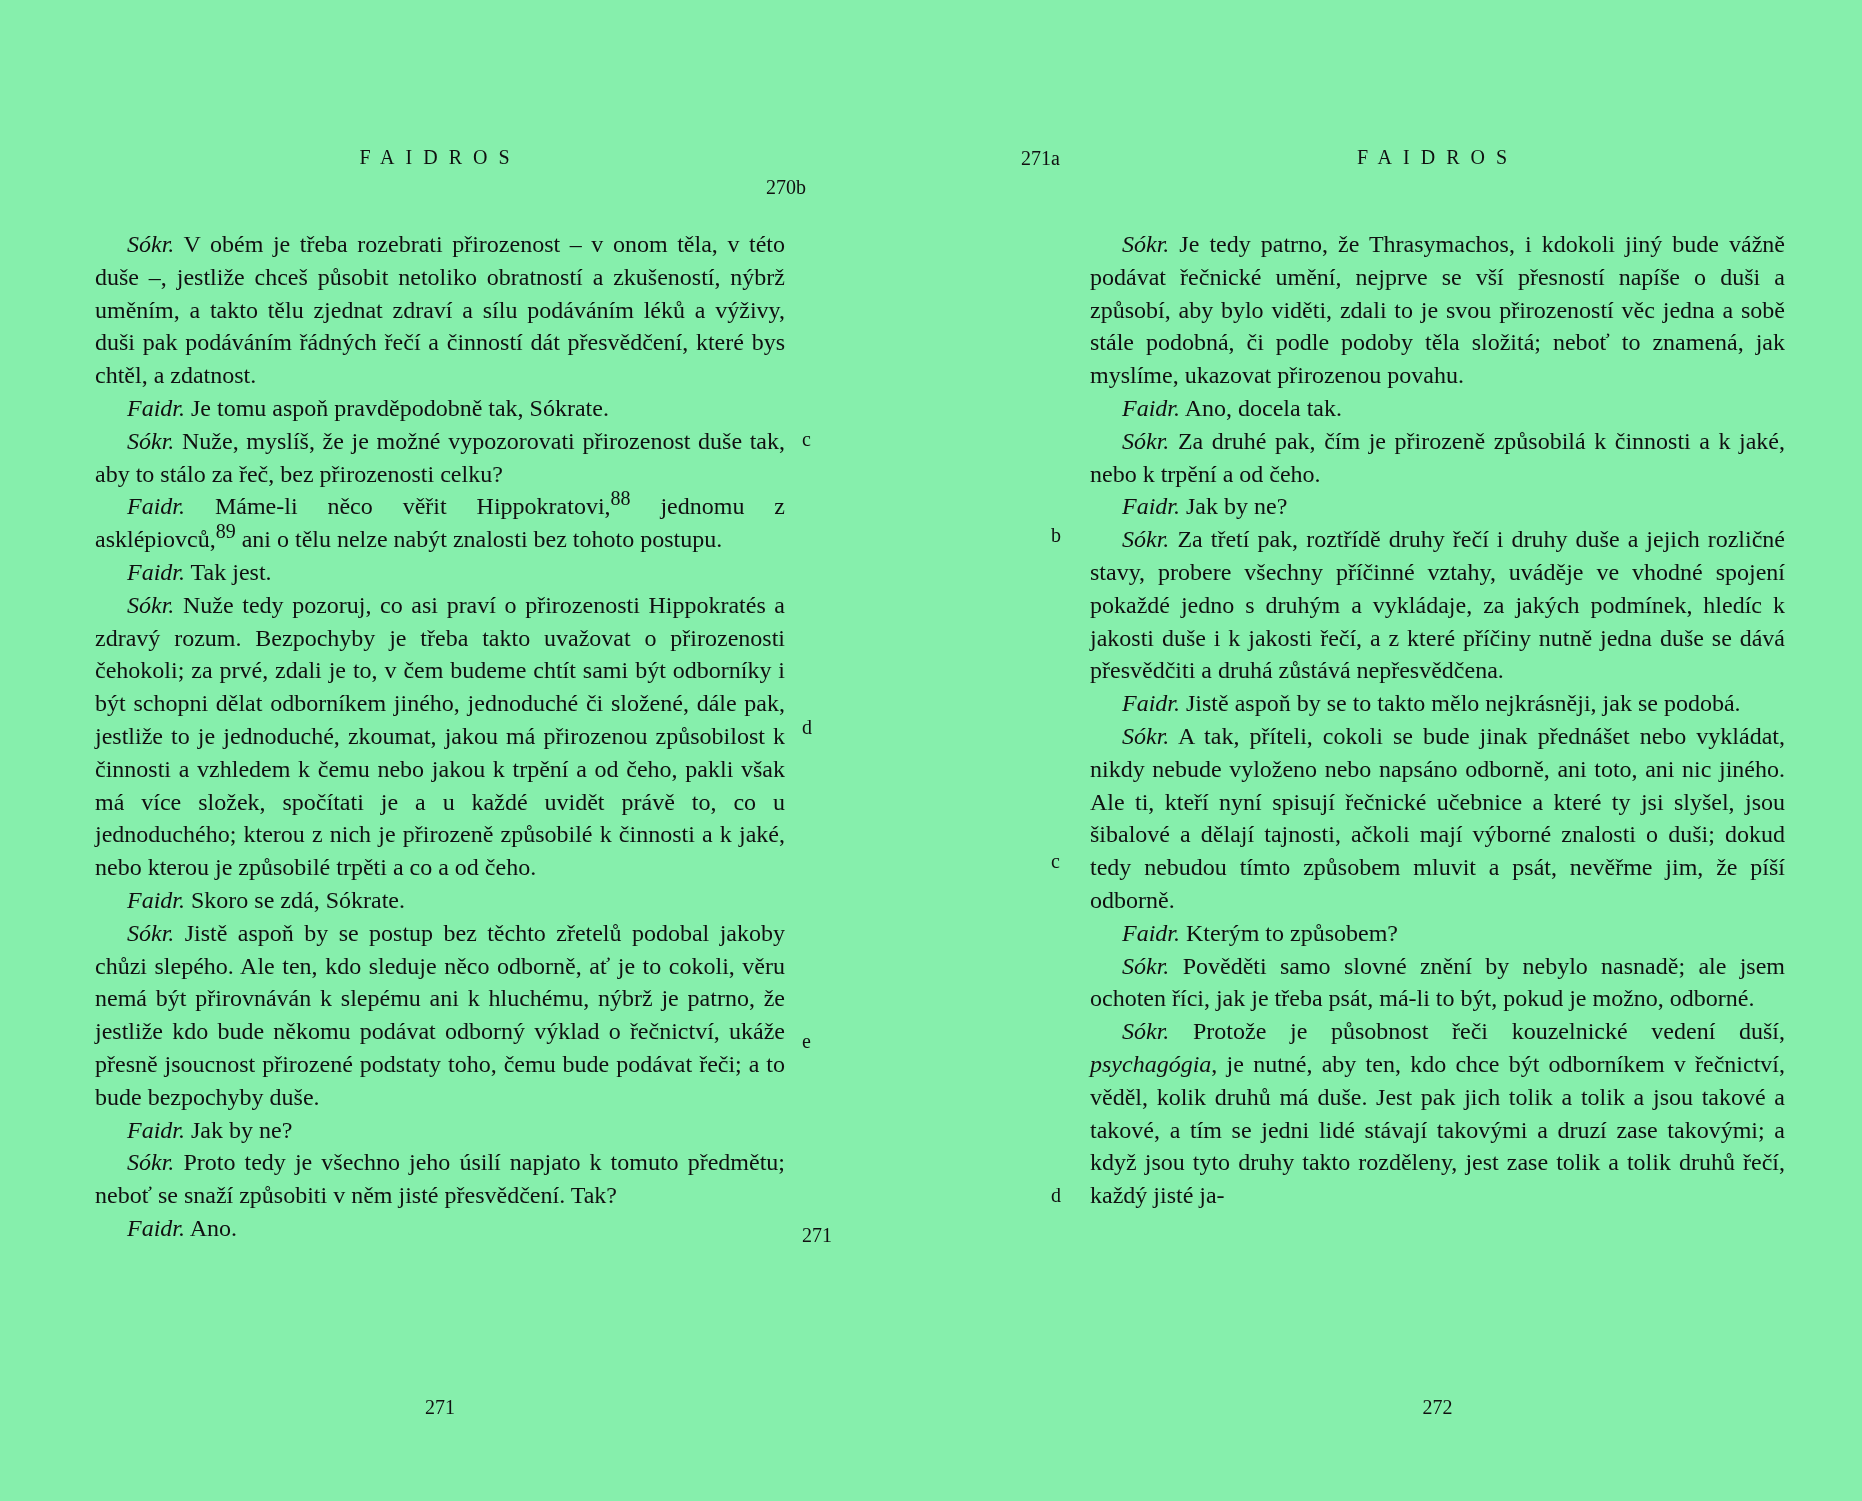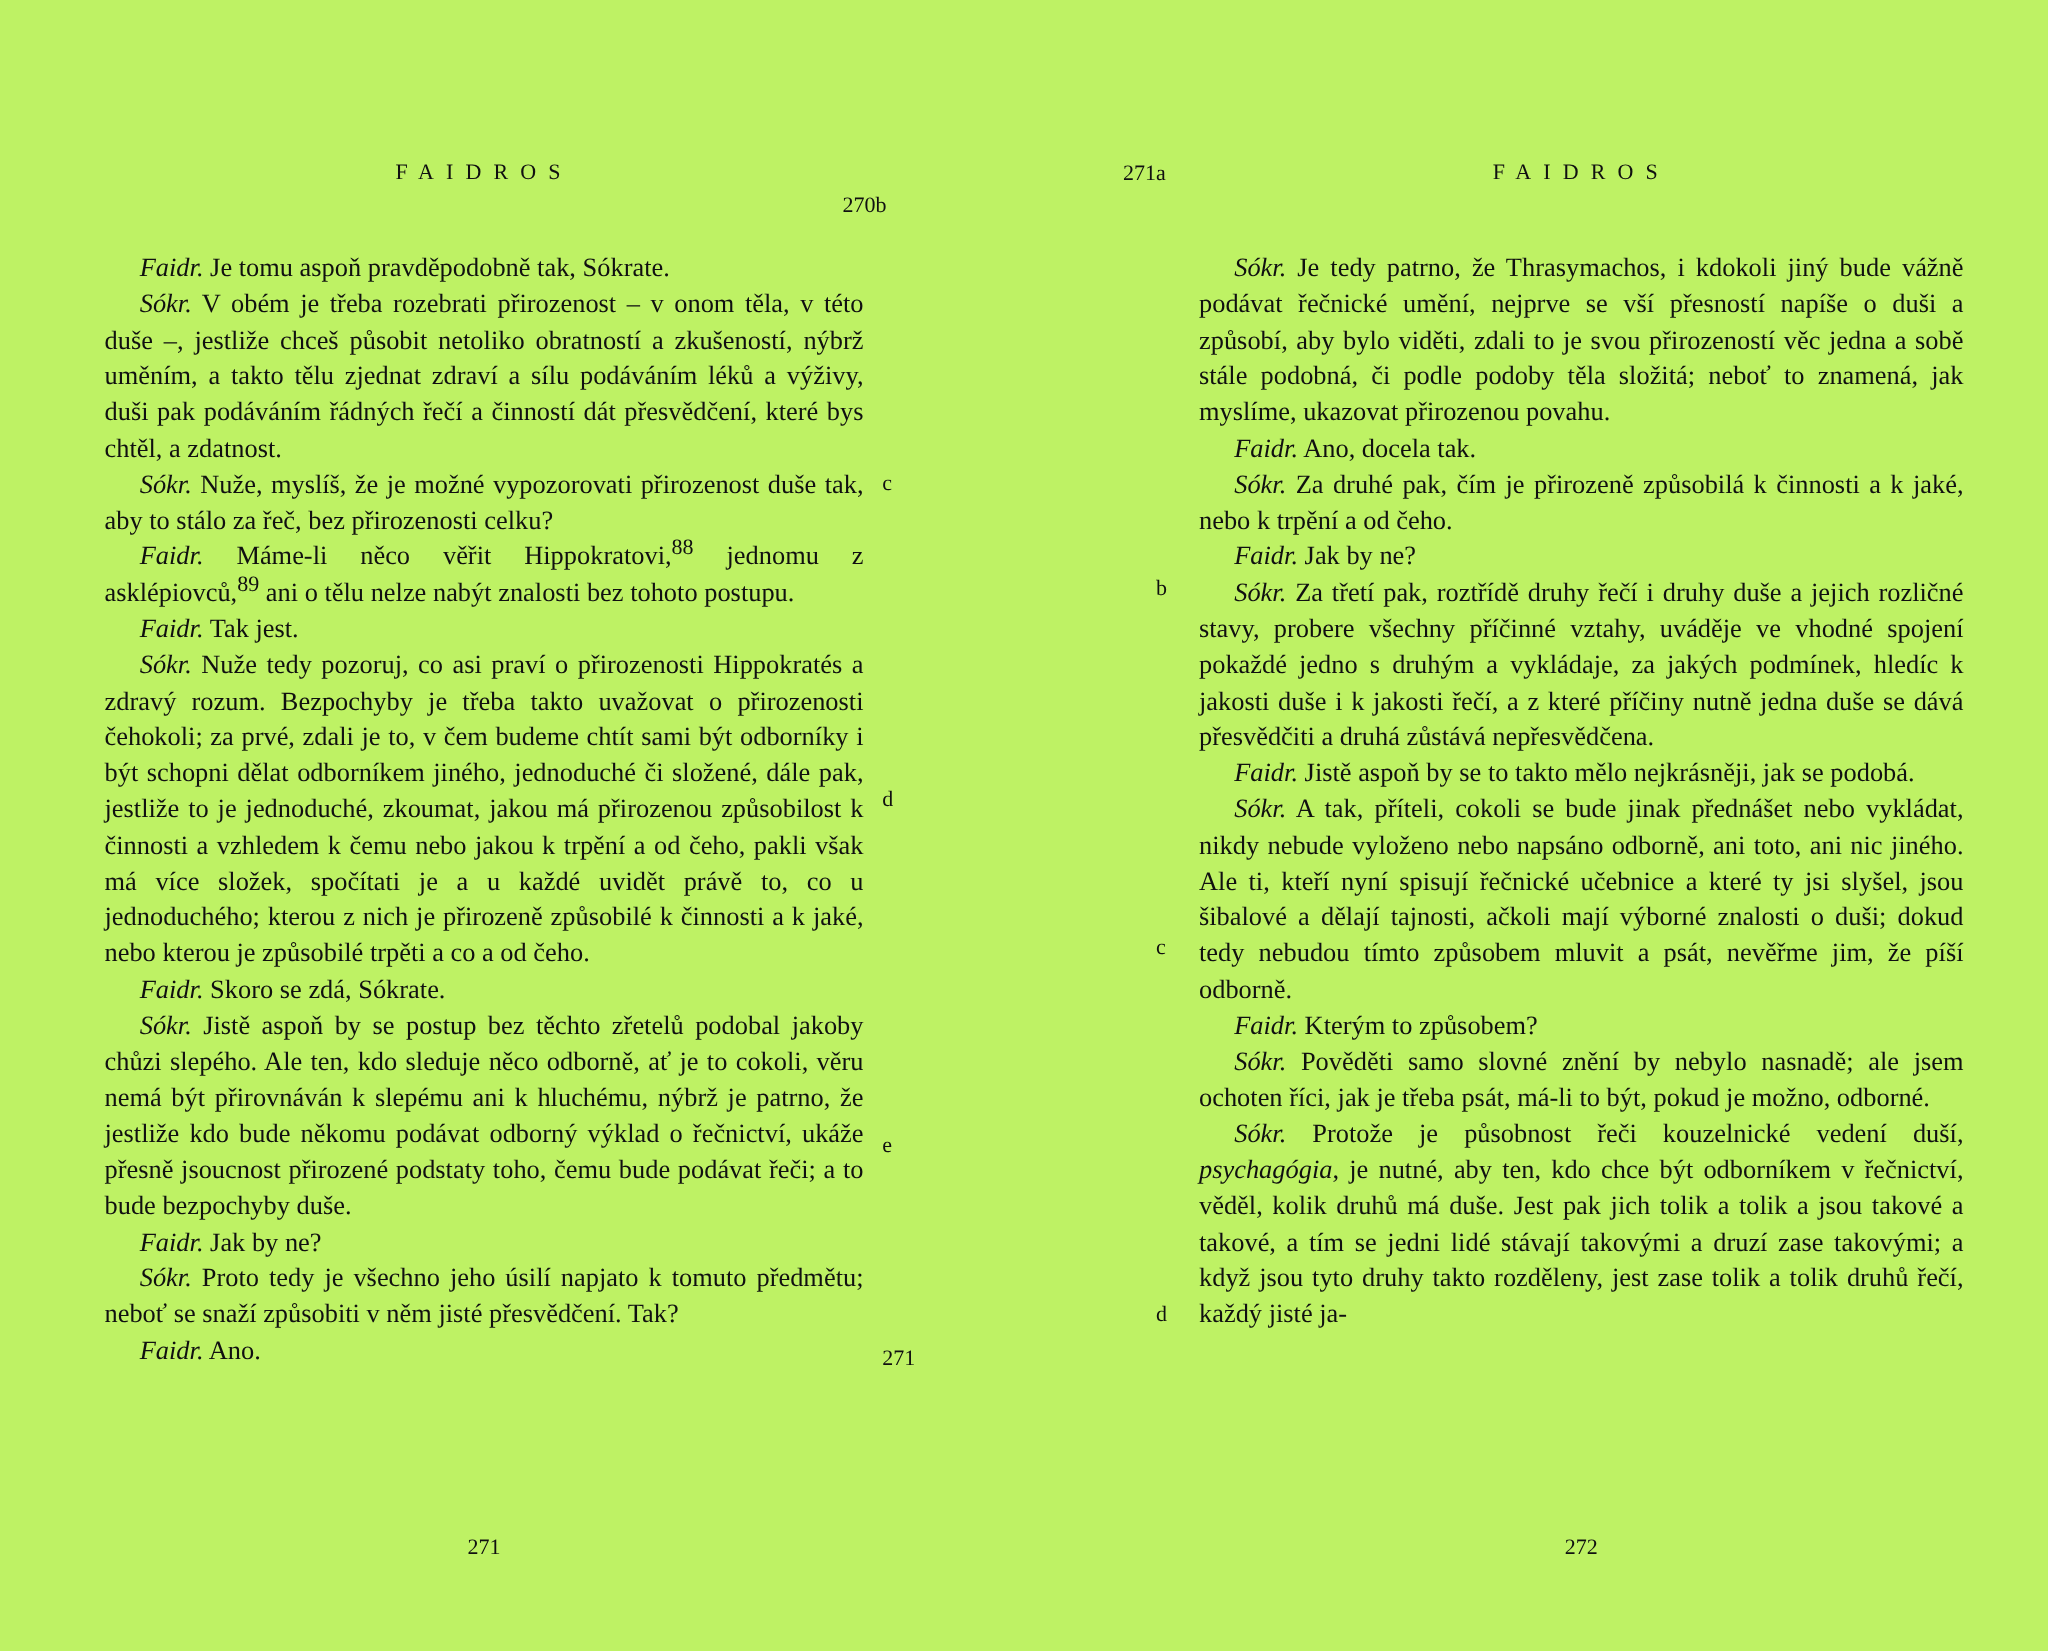--- a/index.html
+++ b/index.html
@@ -6,21 +6,21 @@
     margin: 0;
     padding: 0;
     background: #ffffff;
     font-family: "Liberation Serif", "DejaVu Serif", serif;
     color: #101010;
   }
   .sheet {
     position: relative;
     width: 1862px;
     height: 1501px;
-    background: #bef264;
+    background: #86efac;
     overflow: hidden;
   }
   .running-title {
     position: absolute;
     top: 146px;
     font-size: 20px;
     letter-spacing: 0.55em;
     text-align: center;
     white-space: nowrap;
   }
@@ -71,22 +71,22 @@
 </style>
 </head>
 <body>
 
 <div class="sheet">
 
   <div class="running-title left">FAIDROS</div>
   <div class="stephanus-head left">270b</div>
 
   <div class="text-column left">
+      <p class="para"><span class="it">Sókr.</span><span> V obém je třeba rozebrati přirozenost – v onom těla, v této duše –, jestliže chceš působit netoliko obratností a zkušeností, nýbrž uměním, a takto tělu zjednat zdraví a sílu podáváním léků a výživy, duši pak podáváním řádných řečí a činností dát přesvědčení, které bys chtěl, a zdatnost.</span></p>
       <p class="para"><span class="it">Faidr.</span><span> Je tomu aspoň pravděpodobně tak, Sókrate.</span></p>
-      <p class="para"><span class="it">Sókr.</span><span> V obém je třeba rozebrati přirozenost – v onom těla, v této duše –, jestliže chceš působit netoliko obratností a zkušeností, nýbrž uměním, a takto tělu zjednat zdraví a sílu podáváním léků a výživy, duši pak podáváním řádných řečí a činností dát přesvědčení, které bys chtěl, a zdatnost.</span></p>
       <p class="para"><span class="it">Sókr.</span><span> Nuže, myslíš, že je možné vypozorovati přirozenost duše tak, aby to stálo za řeč, bez přirozenosti celku?</span></p>
       <p class="para"><span class="it">Faidr.</span><span> Máme-li něco věřit Hippokratovi,</span><sup class="fn">88</sup><span> jednomu z asklépiovců,</span><sup class="fn">89</sup><span> ani o tělu nelze nabýt znalosti bez tohoto postupu.</span></p>
       <p class="para"><span class="it">Faidr.</span><span> Tak jest.</span></p>
       <p class="para"><span class="it">Sókr.</span><span> Nuže tedy pozoruj, co asi praví o přirozenosti Hippokratés a zdravý rozum. Bezpochyby je třeba takto uvažovat o přirozenosti čehokoli; za prvé, zdali je to, v čem budeme chtít sami být odborníky i být schopni dělat odborníkem jiného, jednoduché či složené, dále pak, jestliže to je jednoduché, zkoumat, jakou má přirozenou způsobilost k činnosti a vzhledem k čemu nebo jakou k trpění a od čeho, pakli však má více složek, spočítati je a u každé uvidět právě to, co u jednoduchého; kterou z nich je přirozeně způsobilé k činnosti a k jaké, nebo kterou je způsobilé trpěti a co a od čeho.</span></p>
       <p class="para"><span class="it">Faidr.</span><span> Skoro se zdá, Sókrate.</span></p>
       <p class="para"><span class="it">Sókr.</span><span> Jistě aspoň by se postup bez těchto zřetelů podobal jakoby chůzi slepého. Ale ten, kdo sleduje něco odborně, ať je to cokoli, věru nemá být přirovnáván k slepému ani k hluchému, nýbrž je patrno, že jestliže kdo bude někomu podávat odborný výklad o řečnictví, ukáže přesně jsoucnost přirozené podstaty toho, čemu bude podávat řeči; a to bude bezpochyby duše.</span></p>
       <p class="para"><span class="it">Faidr.</span><span> Jak by ne?</span></p>
       <p class="para"><span class="it">Sókr.</span><span> Proto tedy je všechno jeho úsilí napjato k tomuto předmětu; neboť se snaží způsobiti v něm jisté přesvědčení. Tak?</span></p>
       <p class="para"><span class="it">Faidr.</span><span> Ano.</span></p>
     </div>

